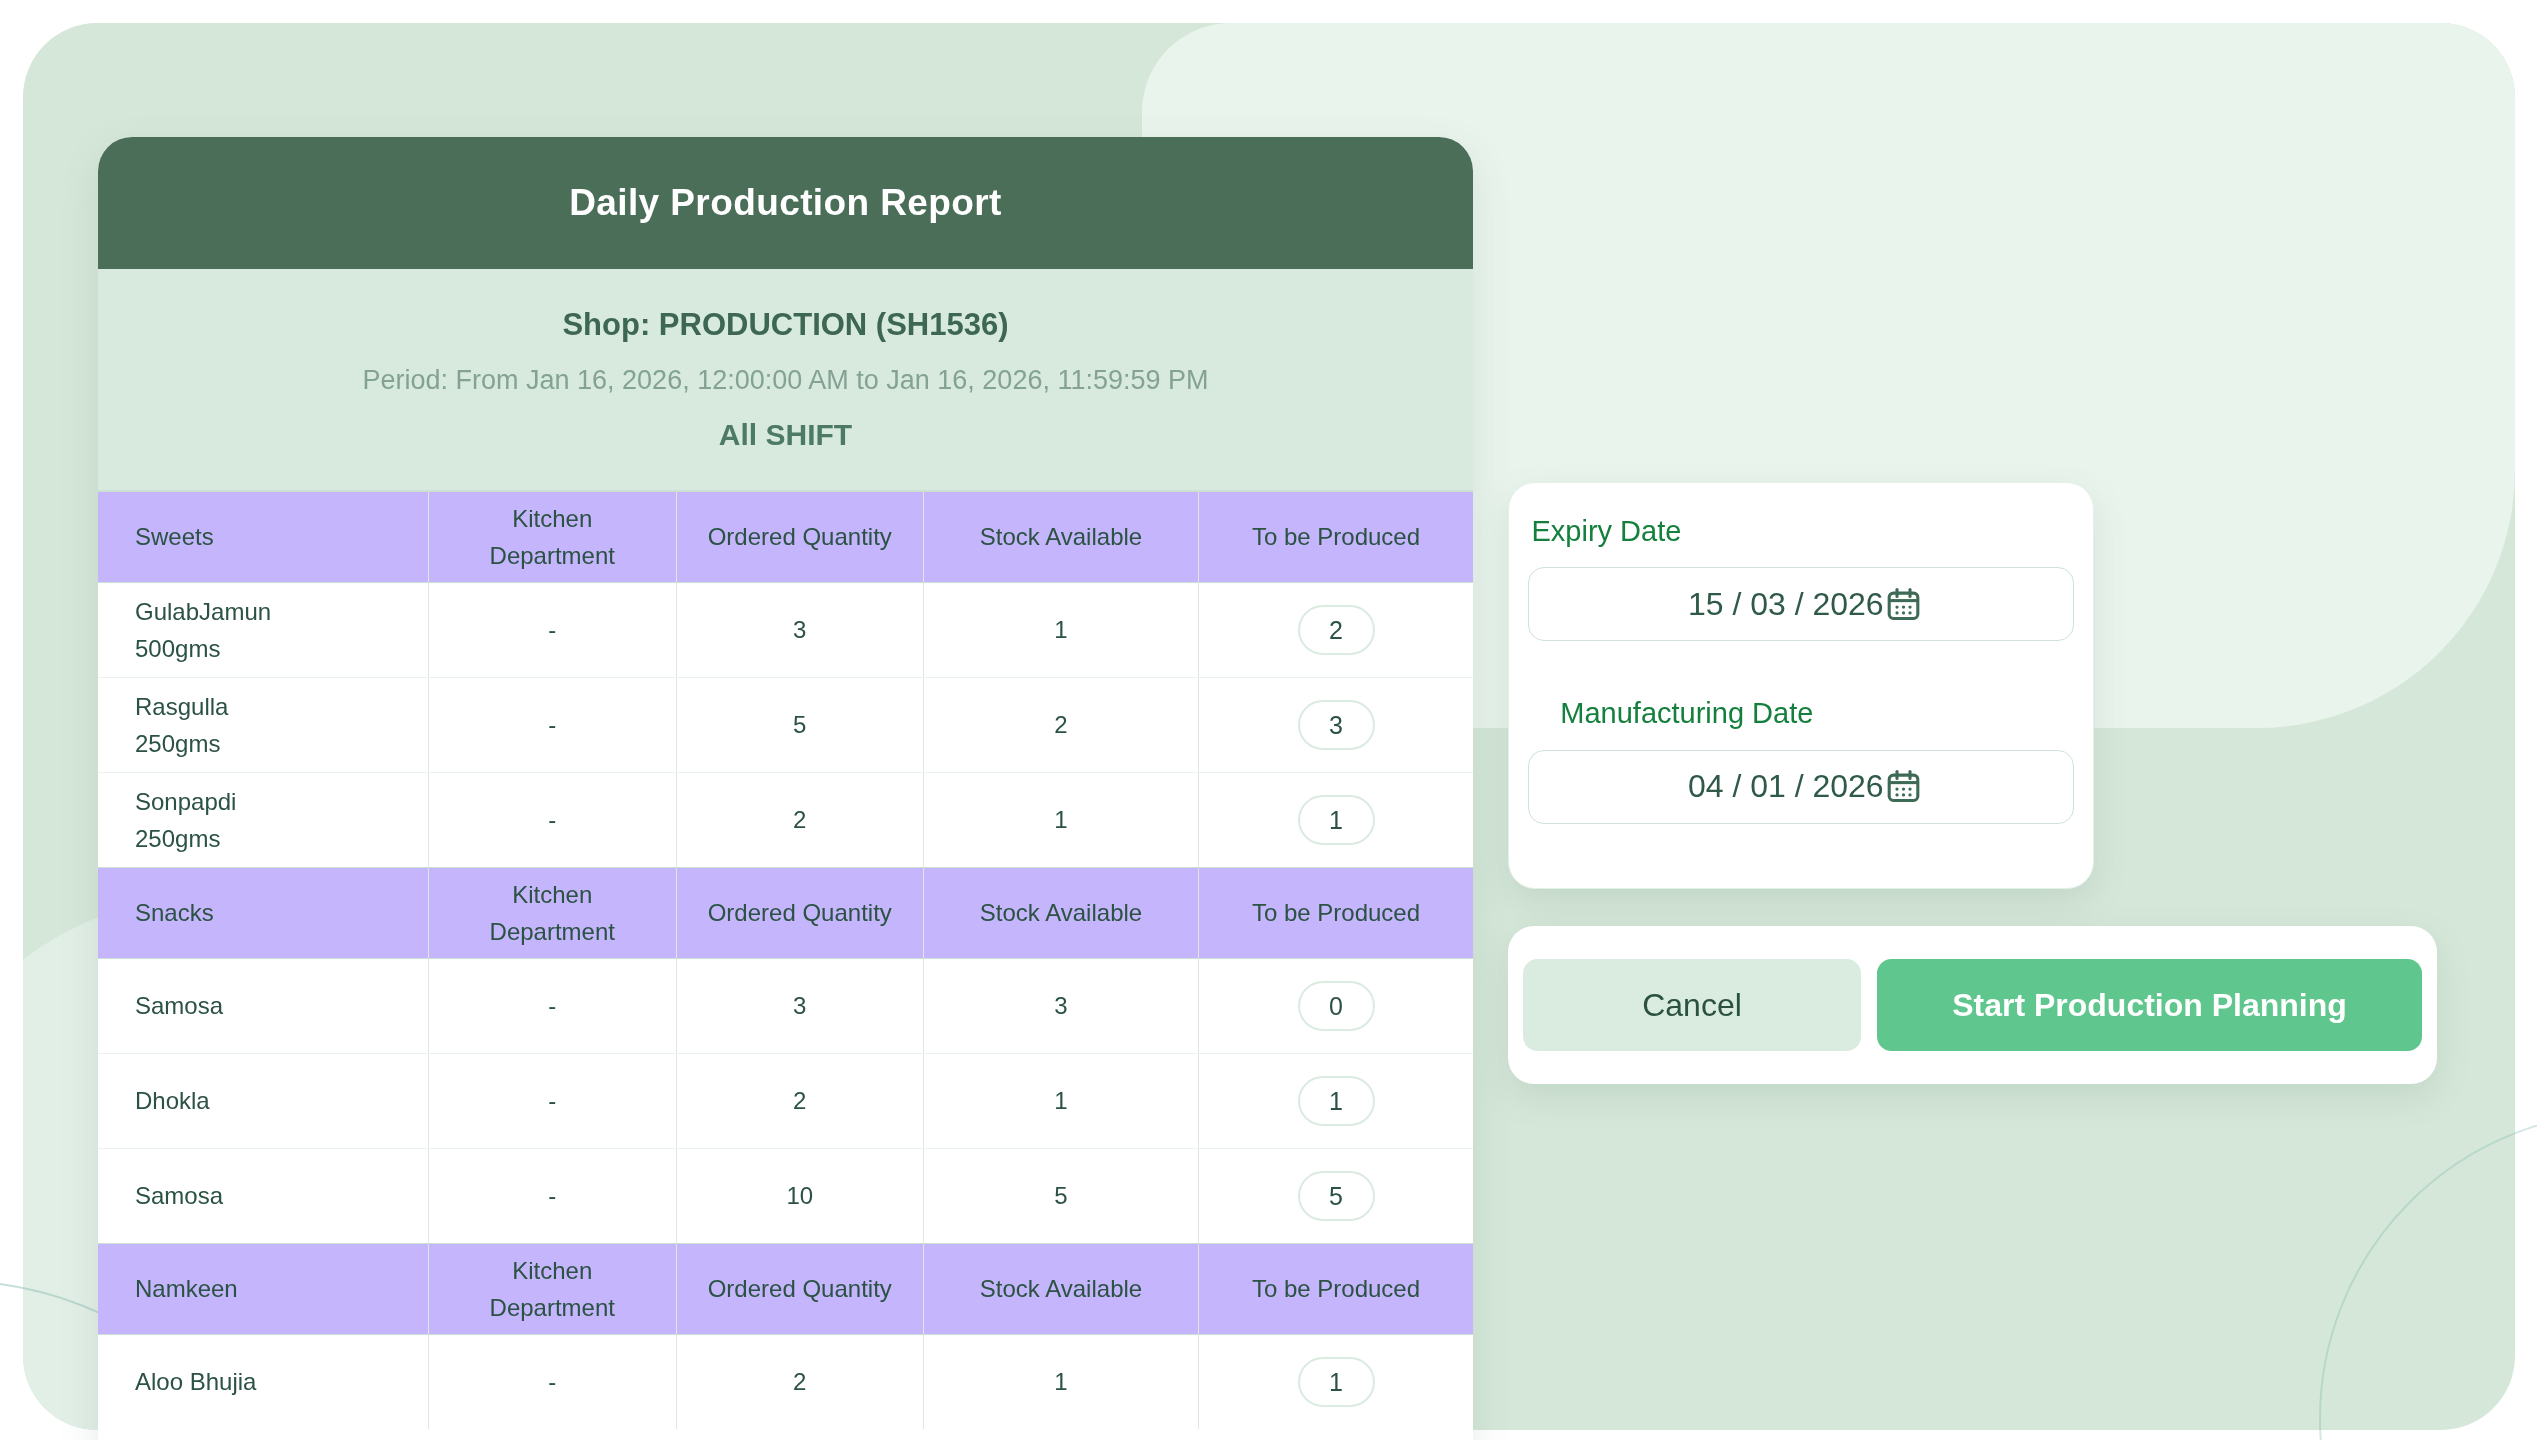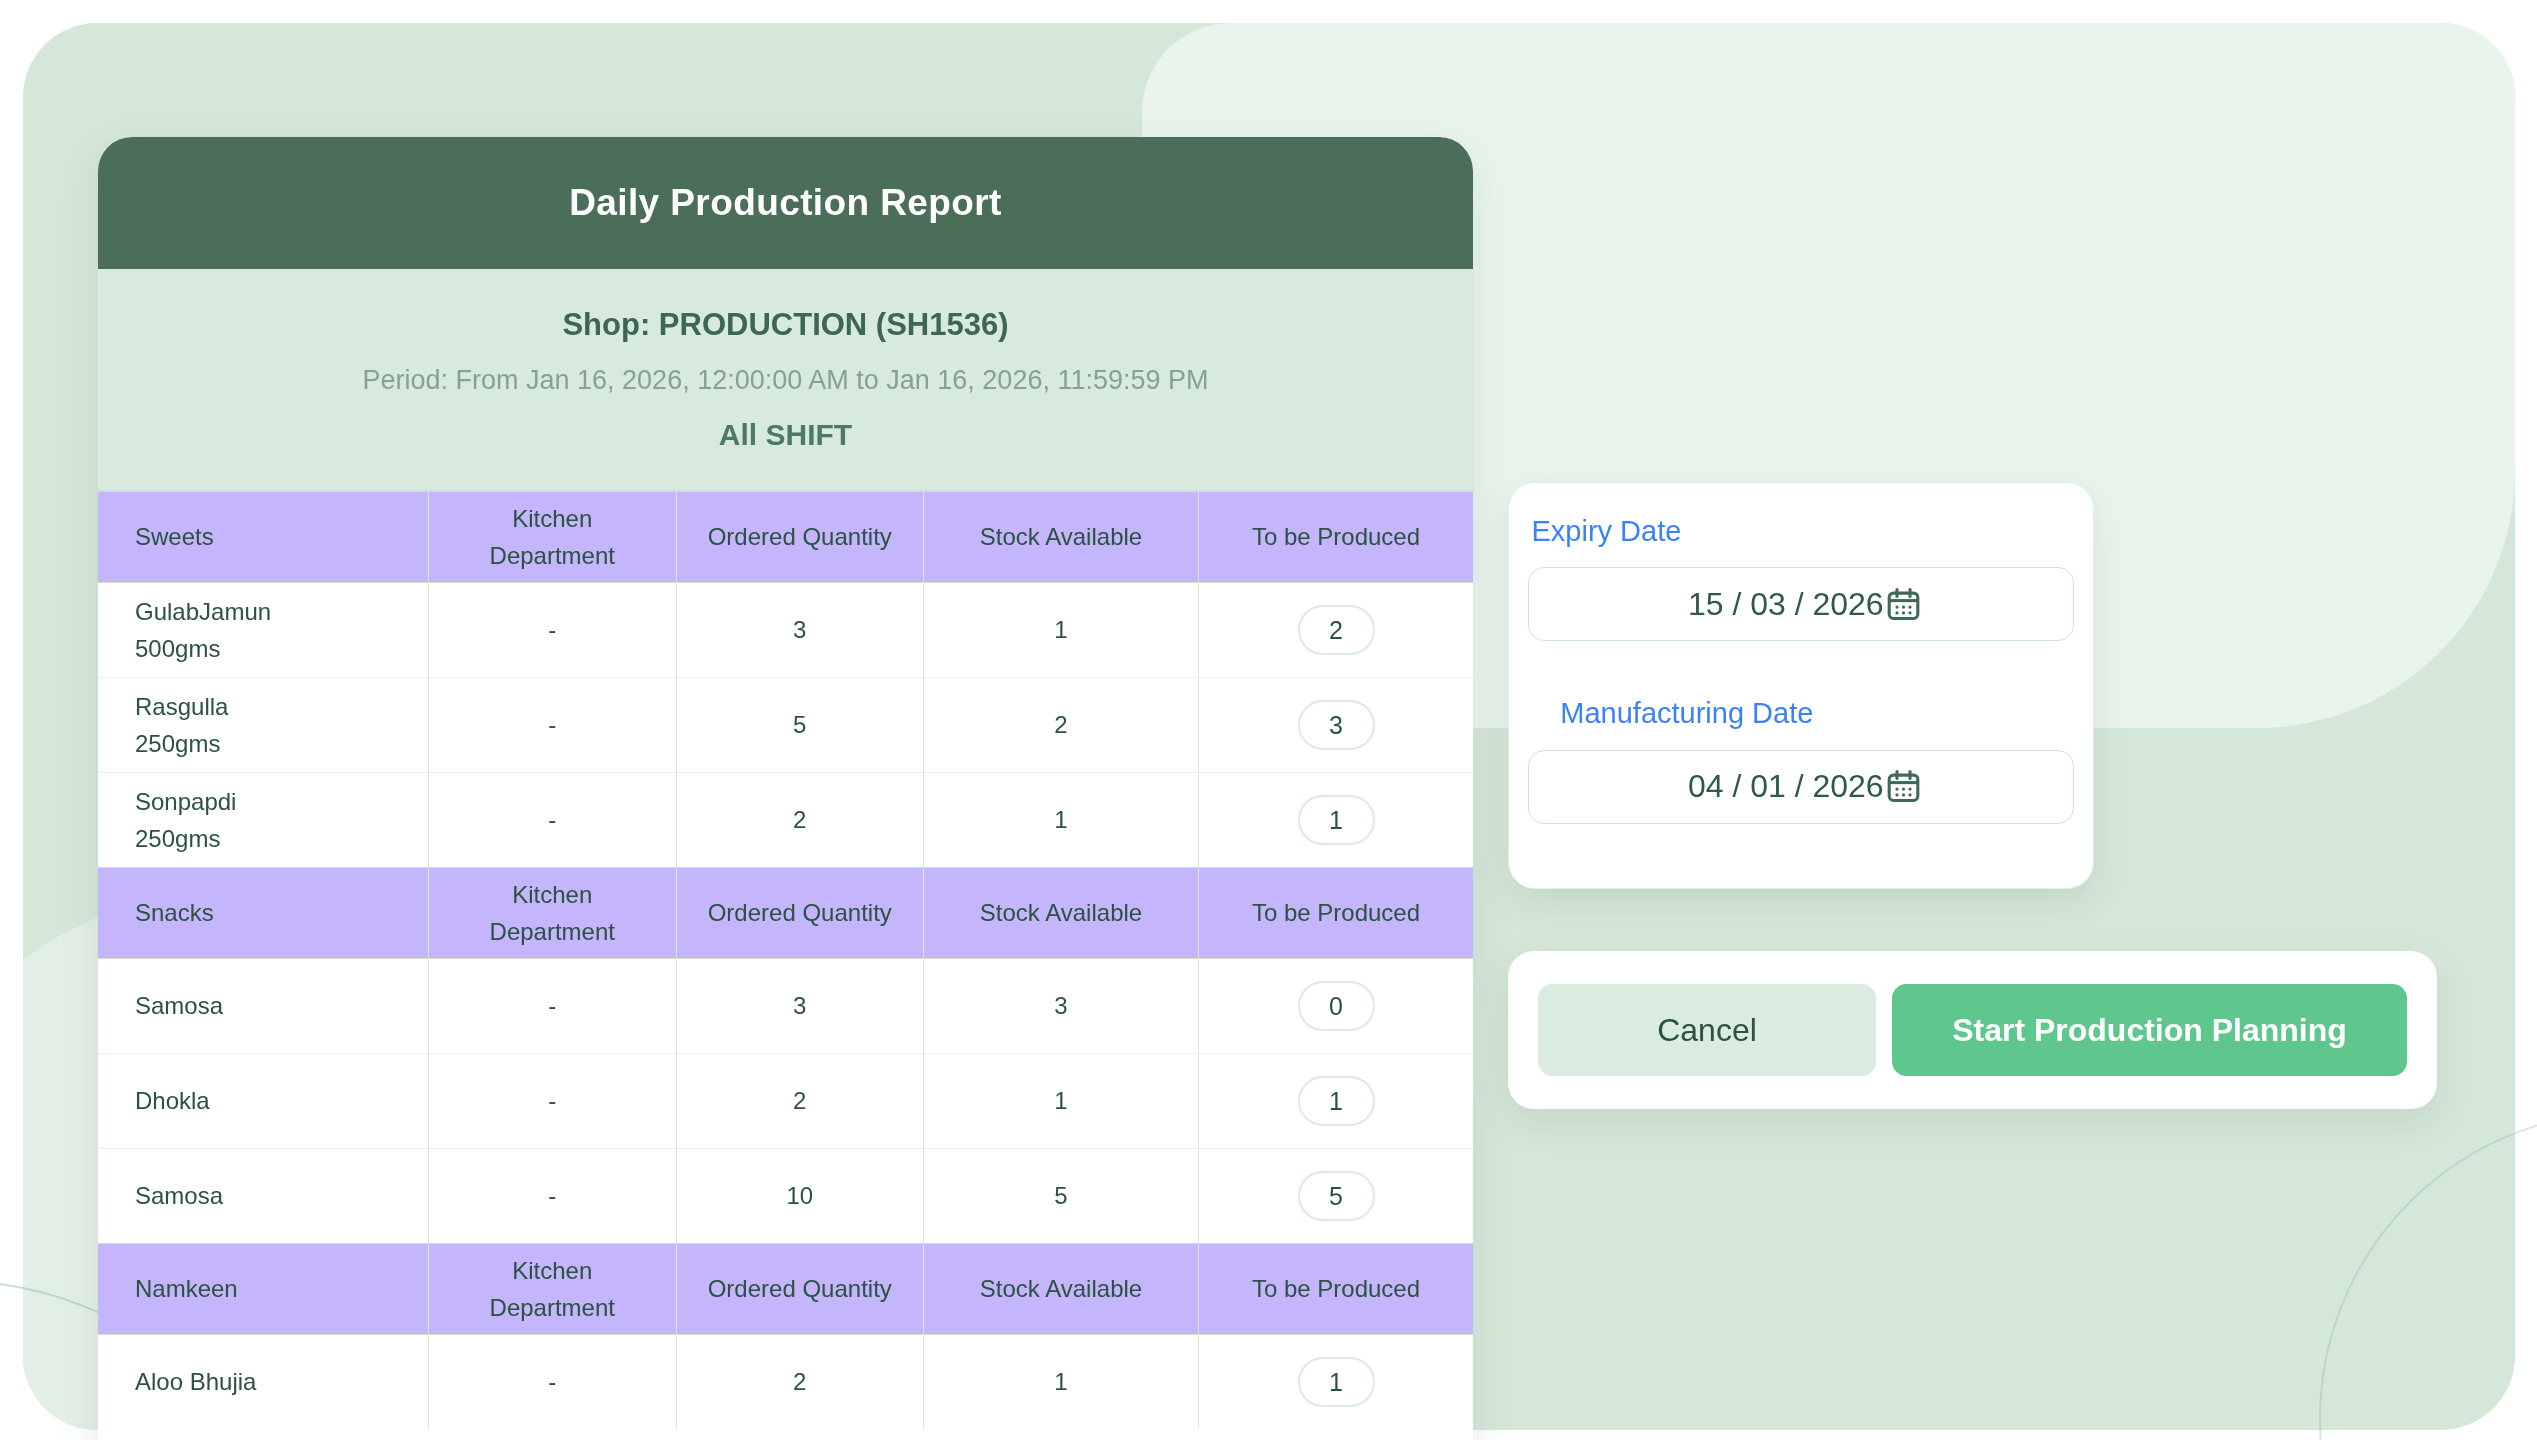--- a/index.html
+++ b/index.html
@@ -65,36 +65,36 @@
     display:inline-flex;align-items:center;justify-content:center;
     font-size:25px;color:#2b5242;
   }
   
   .dates-card{
     position:absolute;left:1508px;top:482px;width:586px;height:407px;box-sizing:border-box;
     background:#ffffff;border:1.6px solid #e2f0e7;border-radius:27px;
     box-shadow:0 13px 35px rgba(70,110,90,.13);
     padding:0 19.3px;
   }
-  .field-label{font-size:29px;color:#3b82f6;margin-top:32px;margin-left:3.2px;}
+  .field-label{font-size:29px;color:#15803d;margin-top:32px;margin-left:3.2px;}
   .field-label.second{margin-top:56px;margin-left:32px;}
   .date-input{
     margin-top:19.3px;height:74px;box-sizing:border-box;
     border:1.6px solid #cfe3d6;border-radius:16px;background:#ffffff;
     display:flex;align-items:center;justify-content:center;
     padding:0 22.5px 0 31px;
   }
   .date-value{font-size:32px;color:#2f5a48;}
   .cal-icon{width:39px;height:39px;flex:0 0 auto;}
   
   .actions-card{
-    position:absolute;left:1508px;top:951px;width:929px;height:158px;box-sizing:border-box;
+    position:absolute;left:1508px;top:926px;width:929px;height:158px;box-sizing:border-box;
     background:#ffffff;border-radius:26px;
     box-shadow:0 13px 35px rgba(70,110,90,.13);
-    display:flex;align-items:center;padding:0 30px;gap:16px;
+    display:flex;align-items:center;padding:0 15px;gap:16px;
   }
   .btn{border:none;height:92px;border-radius:14.5px;cursor:pointer;
        display:flex;align-items:center;justify-content:center;
        font-family:"Liberation Sans", sans-serif;}
   .btn-cancel{width:338px;background:#d9ecdf;color:#2b5140;font-size:32px;}
   .btn-start{flex:1;background:#5fc78d;color:#ffffff;font-size:32px;font-weight:700;}
 </style>
 </head>
 <body>
 

